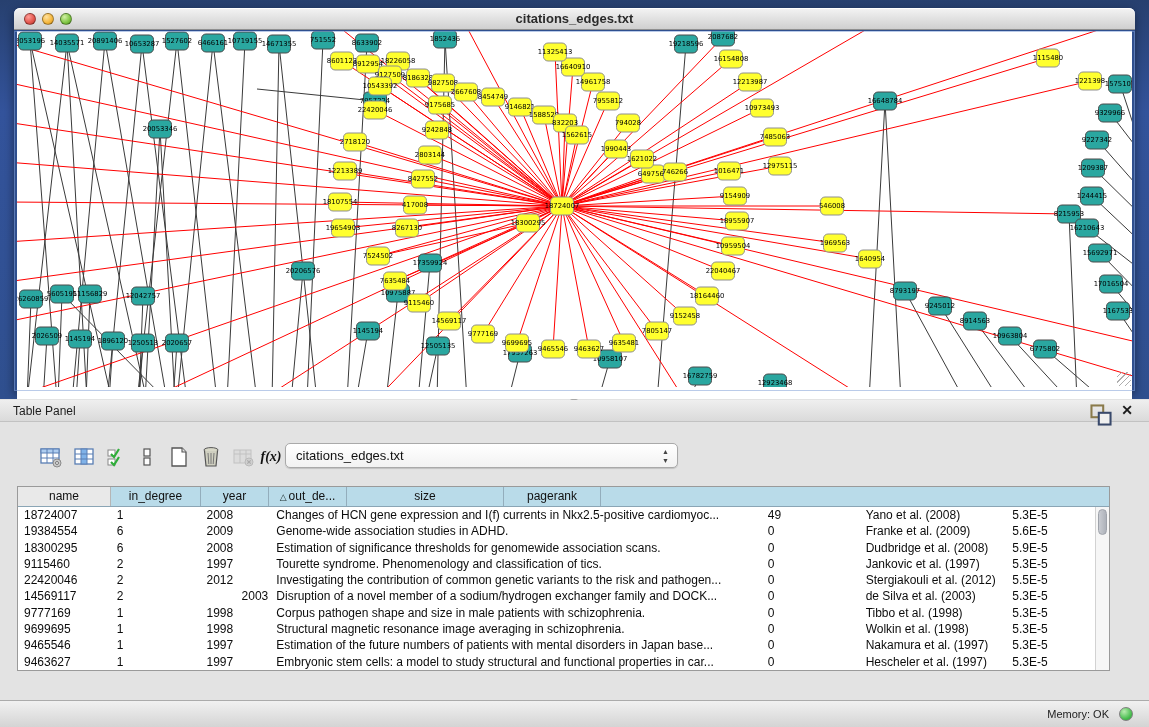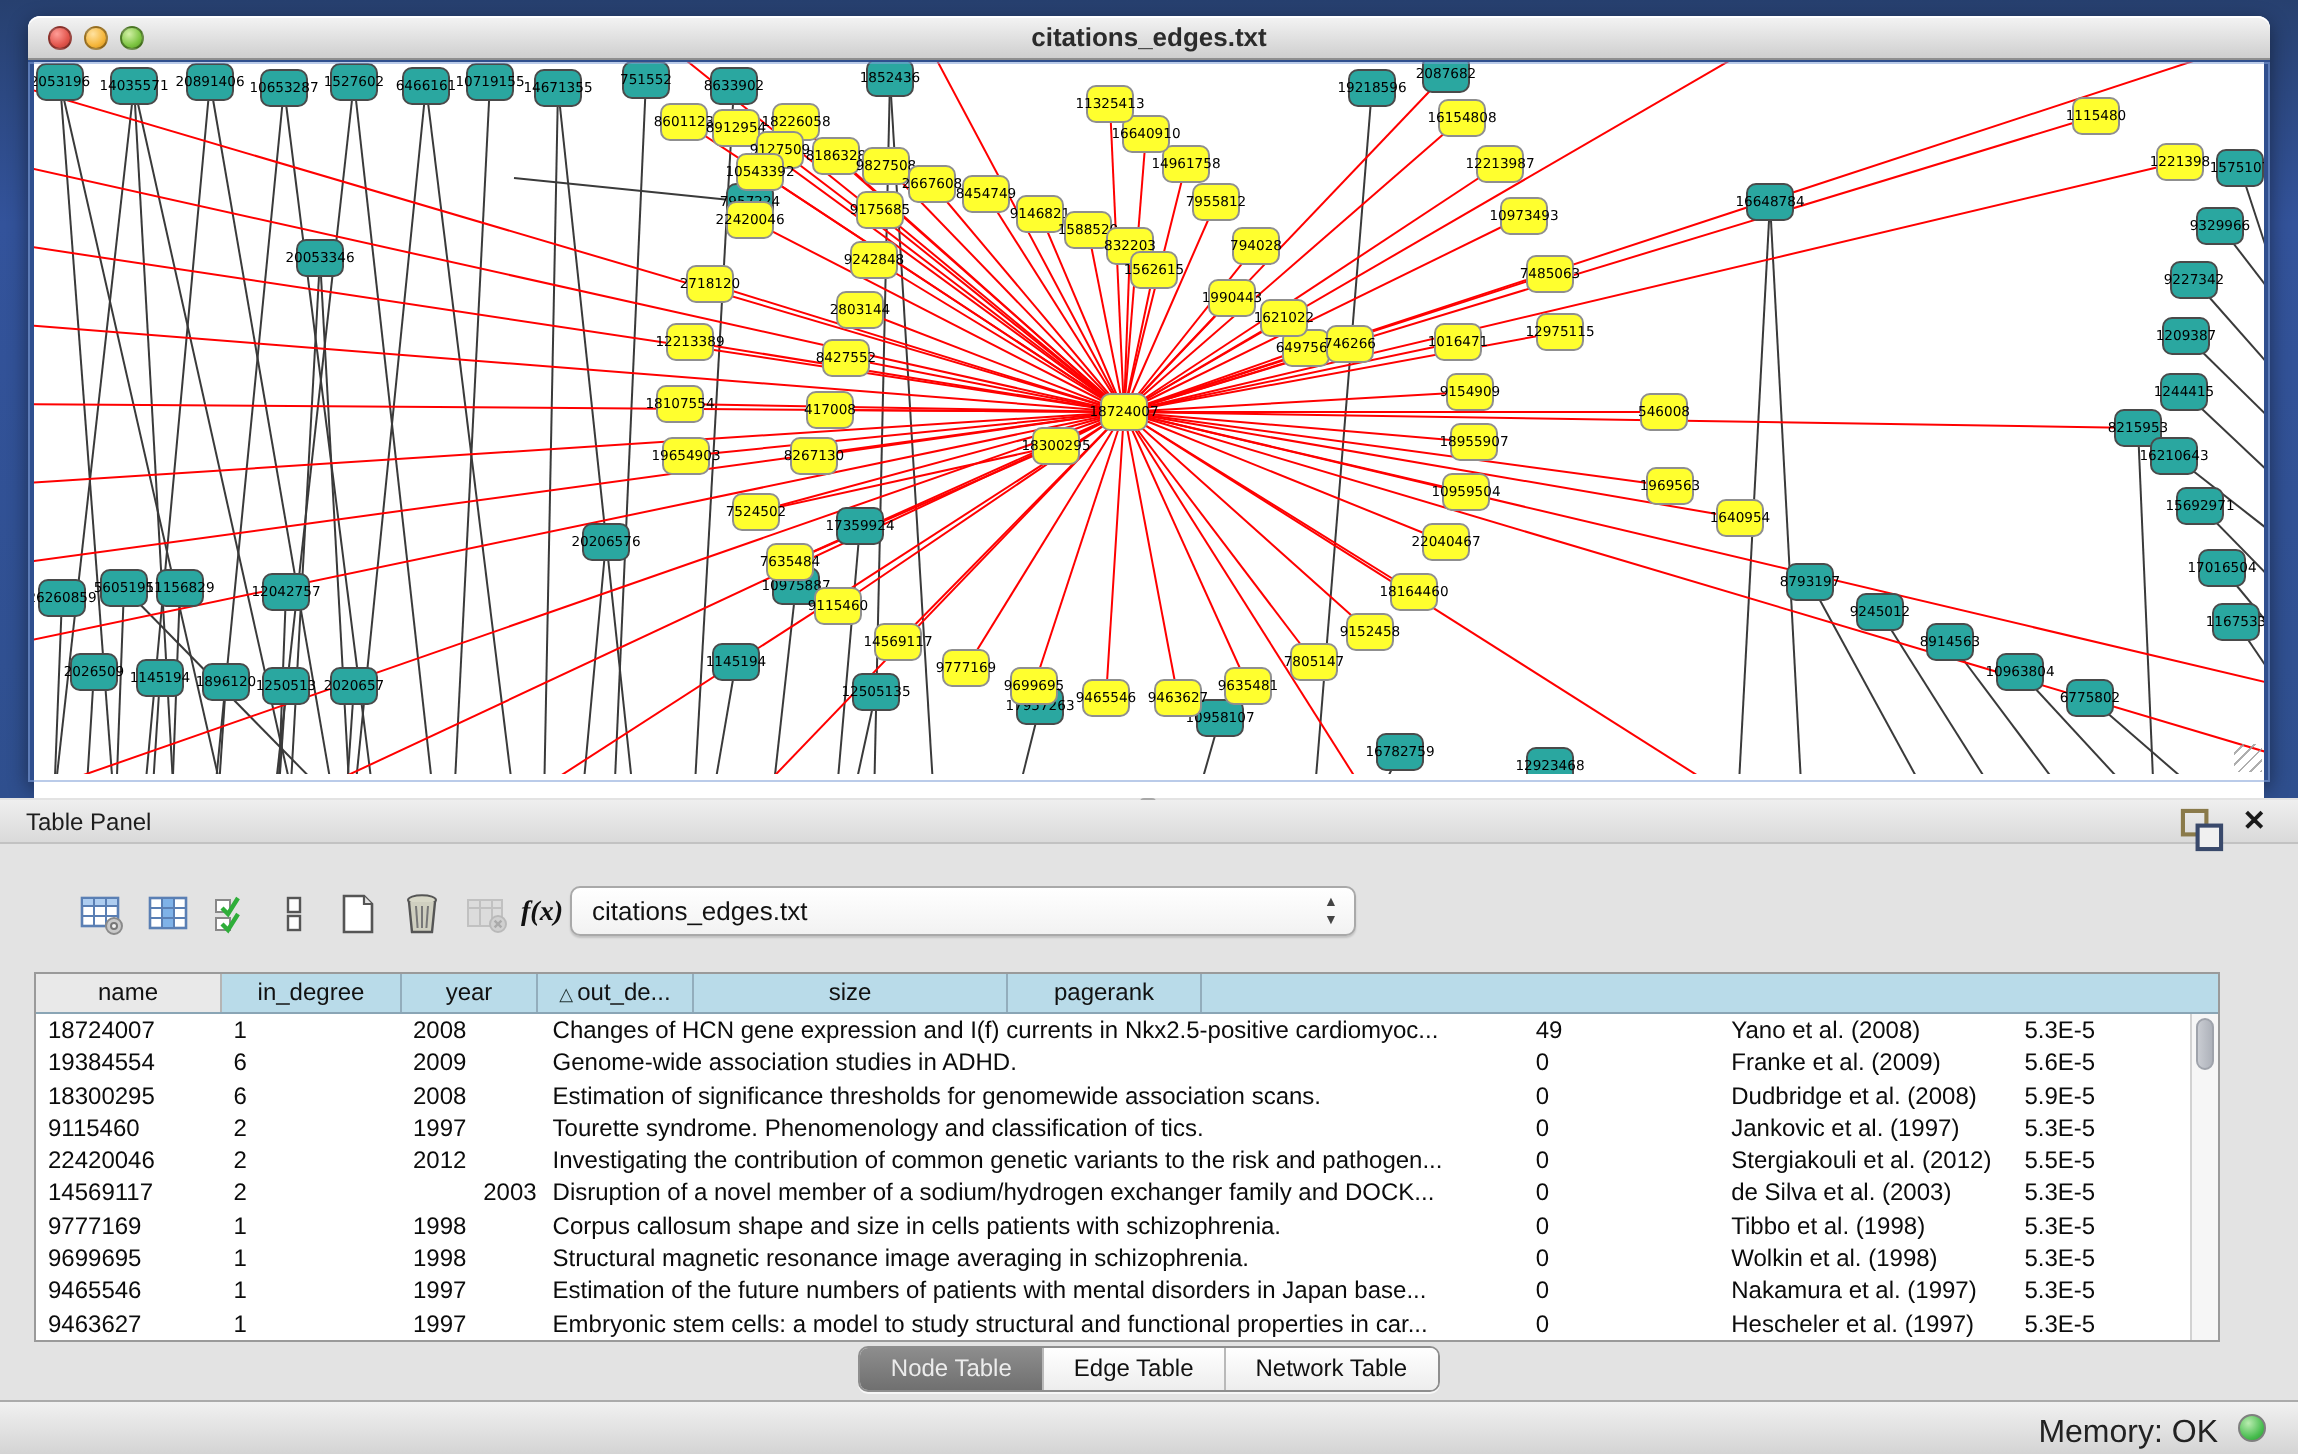--- a/index.html
+++ b/index.html
@@ -51,21 +51,21 @@
 
   
   .tabs-row { position:absolute; left:0; top:274px; width:1149px; height:24px; text-align:center; }
   .seg { display:inline-flex; border:1px solid #8e8e8e; border-radius:5px; overflow:hidden; background:#fdfdfd; box-shadow:0 1px 0 rgba(255,255,255,.7); }
   .seg .tab { font-size:12px; padding:3px 15px 4px 15px; color:#111; background:linear-gradient(#ffffff,#ededed); border-right:1px solid #b9b9b9; cursor:default; }
   .seg .tab:last-child { border-right:none; }
   .seg .tab.active { background:linear-gradient(#8d8d8d,#707070); color:#ececec; }
 
   
   .status-bar { position:absolute; left:0; top:301px; width:1149px; height:27px; background:linear-gradient(#f1f1f1,#d4d4d4); border-top:1px solid #ababab; }
-  .mem-label { position:absolute; right:40px; top:7px; font-size:16px; color:#222; }
+  .mem-label { position:absolute; right:40px; top:7px; font-size:11px; color:#222; }
   .mem-dot { position:absolute; right:16px; top:6px; width:14px; height:14px; border-radius:50%; border:1px solid #7f7f7f; background:radial-gradient(circle at 35% 30%, #b9ecb0, #46bc4d 65%, #2e9437); }
 
   
   .icon-svg { width:22px; height:22px; }
 </style>
 </head>
 <body>
 
 <div class="desktop">
   <div class="net-window">
@@ -611,21 +611,21 @@
           <div class="td" style="width: 68px; padding-left: 6px; text-align: right;">2003</div>
           <div class="td" style="width: 497px; padding-left: 8px;">Disruption of a novel member of a sodium/hydrogen exchanger family and DOCK...</div>
           <div class="td" style="width: 78px; padding-left: 4px;">0</div>
           <div class="td" style="width: 157px; padding-left: 24px;">de Silva et al. (2003)</div>
           <div class="td" style="width: 97px; padding-left: 14px;">5.3E-5</div>
         </div>
         <div class="tr">
           <div class="td" style="width: 93px; padding-left: 6px;">9777169</div>
           <div class="td" style="width: 90px; padding-left: 6px;">1</div>
           <div class="td" style="width: 68px; padding-left: 6px;">1998</div>
-          <div class="td" style="width: 497px; padding-left: 8px;">Corpus callosum shape and size in cells patients with schizophrenia.</div>
+          <div class="td" style="width: 497px; padding-left: 8px;">Corpus pathogen shape and size in male patients with schizophrenia.</div>
           <div class="td" style="width: 78px; padding-left: 4px;">0</div>
           <div class="td" style="width: 157px; padding-left: 24px;">Tibbo et al. (1998)</div>
           <div class="td" style="width: 97px; padding-left: 14px;">5.3E-5</div>
         </div>
         <div class="tr">
           <div class="td" style="width: 93px; padding-left: 6px;">9699695</div>
           <div class="td" style="width: 90px; padding-left: 6px;">1</div>
           <div class="td" style="width: 68px; padding-left: 6px;">1998</div>
           <div class="td" style="width: 497px; padding-left: 8px;">Structural magnetic resonance image averaging in schizophrenia.</div>
           <div class="td" style="width: 78px; padding-left: 4px;">0</div>
@@ -649,25 +649,18 @@
           <div class="td" style="width: 78px; padding-left: 4px;">0</div>
           <div class="td" style="width: 157px; padding-left: 24px;">Hescheler et al. (1997)</div>
           <div class="td" style="width: 97px; padding-left: 14px;">5.3E-5</div>
         </div>
       </div>
     <div class="vscroll">
         <div class="vthumb"></div>
       </div>
   </div>
 
-  <div class="tabs-row">
-    <div class="seg" id="tabs-seg">
-        <div class="tab active">Node Table</div>
-        <div class="tab">Edge Table</div>
-        <div class="tab">Network Table</div>
-      </div>
-  </div>
 
   <div class="status-bar">
     <div class="mem-label">Memory: OK</div>
     <div class="mem-dot"></div>
   </div>
 </div>
 
 </body></html>

